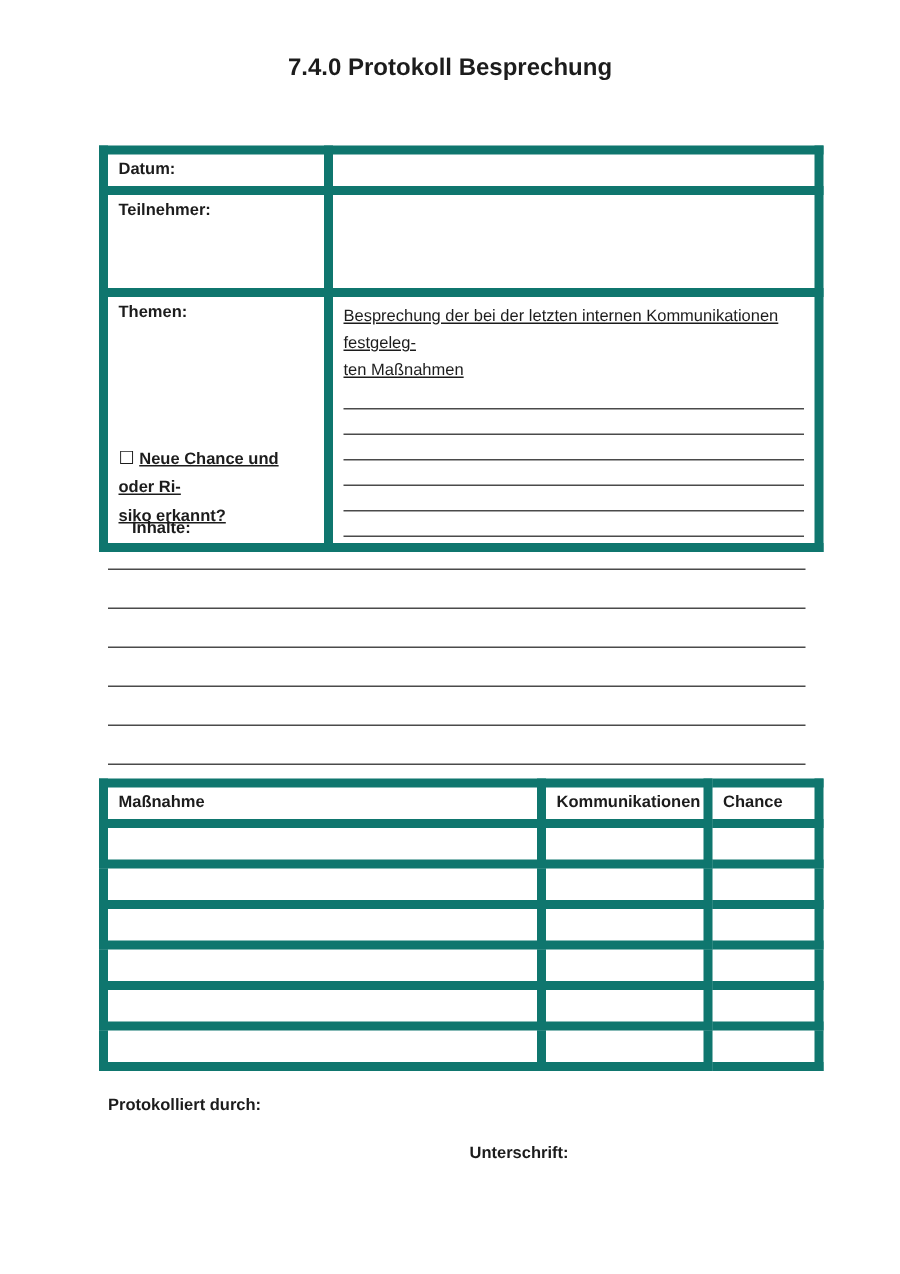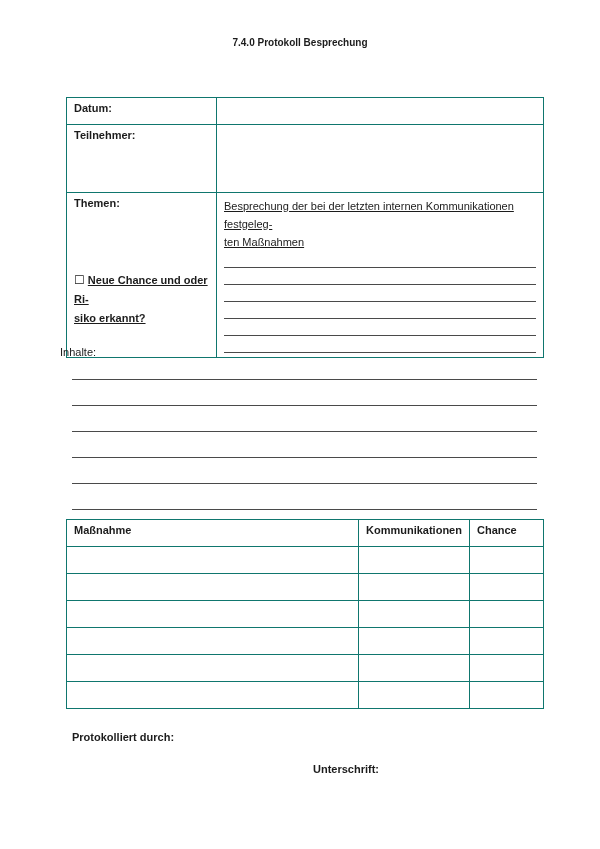--- a/index.html
+++ b/index.html
@@ -8,55 +8,55 @@
     width:600px;height:849px;
     margin:0 auto;
     background:#ffffff;
     font-family:"Liberation Sans","DejaVu Sans",sans-serif;
     color:#1c1c1c;
     overflow:hidden;
   }
   .doc-title{
     position:absolute;top:37px;left:0;right:0;
     text-align:center;
-    font-size:10px;font-weight:bold;
+    font-size:16px;font-weight:bold;
   }
 
   
   table{border-collapse:collapse;table-layout:fixed;}
   td,th{
-    border:1px solid #0f766e;
+    border:6px solid #0f766e;
     vertical-align:top;
     padding:4px 7px;
     font-size:11px;
     box-sizing:border-box;
     text-align:left;
   }
   .info-table{position:absolute;left:66px;top:97px;width:477px;}
   .info-table .c1{width:150px;}
   .info-table .c2{width:327px;}
   .row-datum td{height:27px;}
   .row-teilnehmer td{height:68px;}
   .row-themen td{height:149px;margin-left:16px;}
   .cell-label{font-weight:bold;}
   .pre{white-space:pre-line;text-decoration:underline;}
   .themen-left{position:relative;}
   .risk-question{
-    position:absolute;left:7px;right:5px;top:78px;
+    position:absolute;left:7px;right:5px;top:98px;
     font-weight:bold;line-height:19px;font-size:11px;
   }
   .checkbox-glyph{font-size:12px;font-weight:normal;}
   .themen-text{line-height:18px;}
   .themen-lines{margin-top:0;}
   .themen-lines .uline{height:16px;border-bottom:1px solid #4a4a4a;}
 
   
   .inhalte-label{
-    position:absolute;left:60px;top:346px;
-    font-size:11px;font-weight:normal;
+    position:absolute;left:88px;top:346px;
+    font-size:11px;font-weight:bold;
   }
   .inhalte-lines{position:absolute;left:72px;top:354px;width:465px;}
   .inhalte-lines .uline{height:25px;border-bottom:1px solid #4a4a4a;}
 
   
   .mass-table{position:absolute;left:66px;top:519px;width:477px;}
   .mass-table .cm1{width:292px;}
   .mass-table .cm2{width:111px;}
   .mass-table .cm3{width:74px;}
   .mass-table th{font-weight:bold;height:27px;font-size:11px;}

